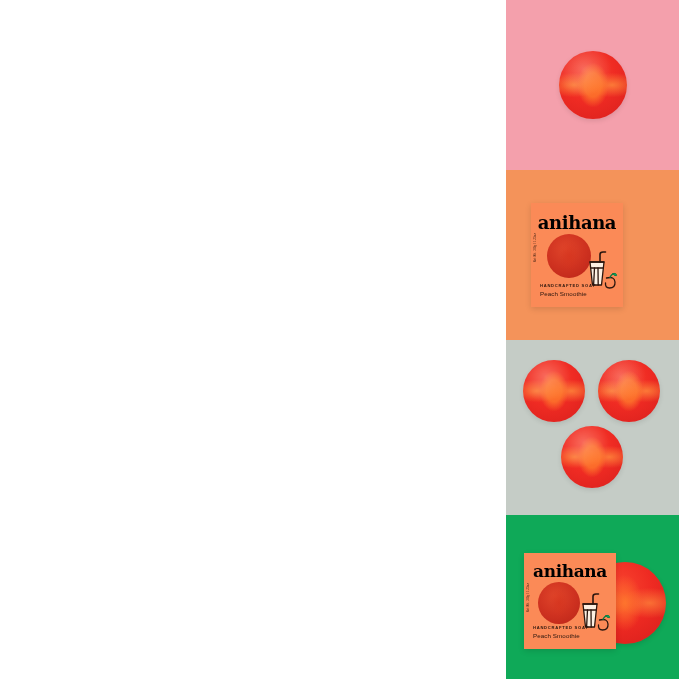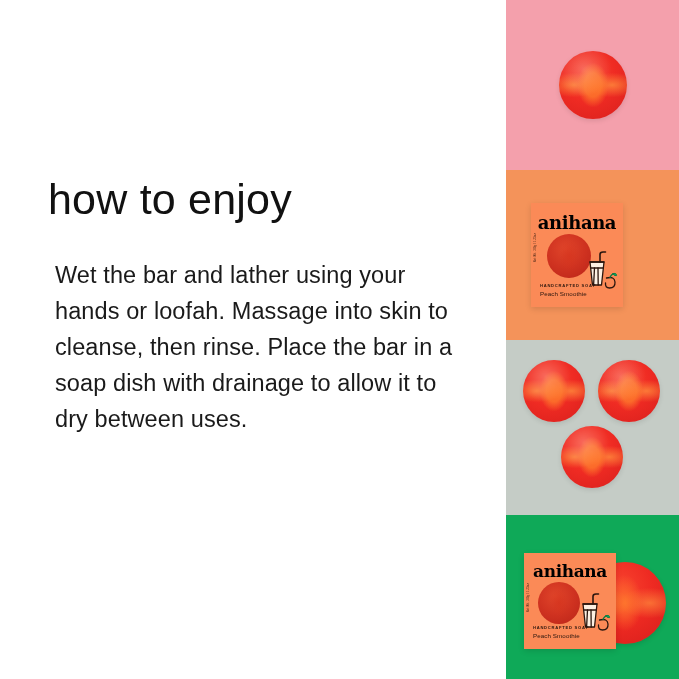--- a/index.html
+++ b/index.html
@@ -187,22 +187,20 @@
     width: 34px;
     height: 42px;
   }
 </style>
 </head>
 <body>
 
 <div class="page">
 
   <div class="left-col">
-    <div class="headline">how to enjoy</div>
-    <div class="body-copy">Wet the bar and lather using your hands or loofah. Massage into skin to cleanse, then rinse. Place the bar in a soap dish with drainage to allow it to dry between uses.</div>
   </div>
 
   <div class="strip">
 
     <div class="panel panel-1">
       <div class="soap soap-p1"></div>
     </div>
 
     <div class="panel panel-2">
       <div class="box box-p2">

